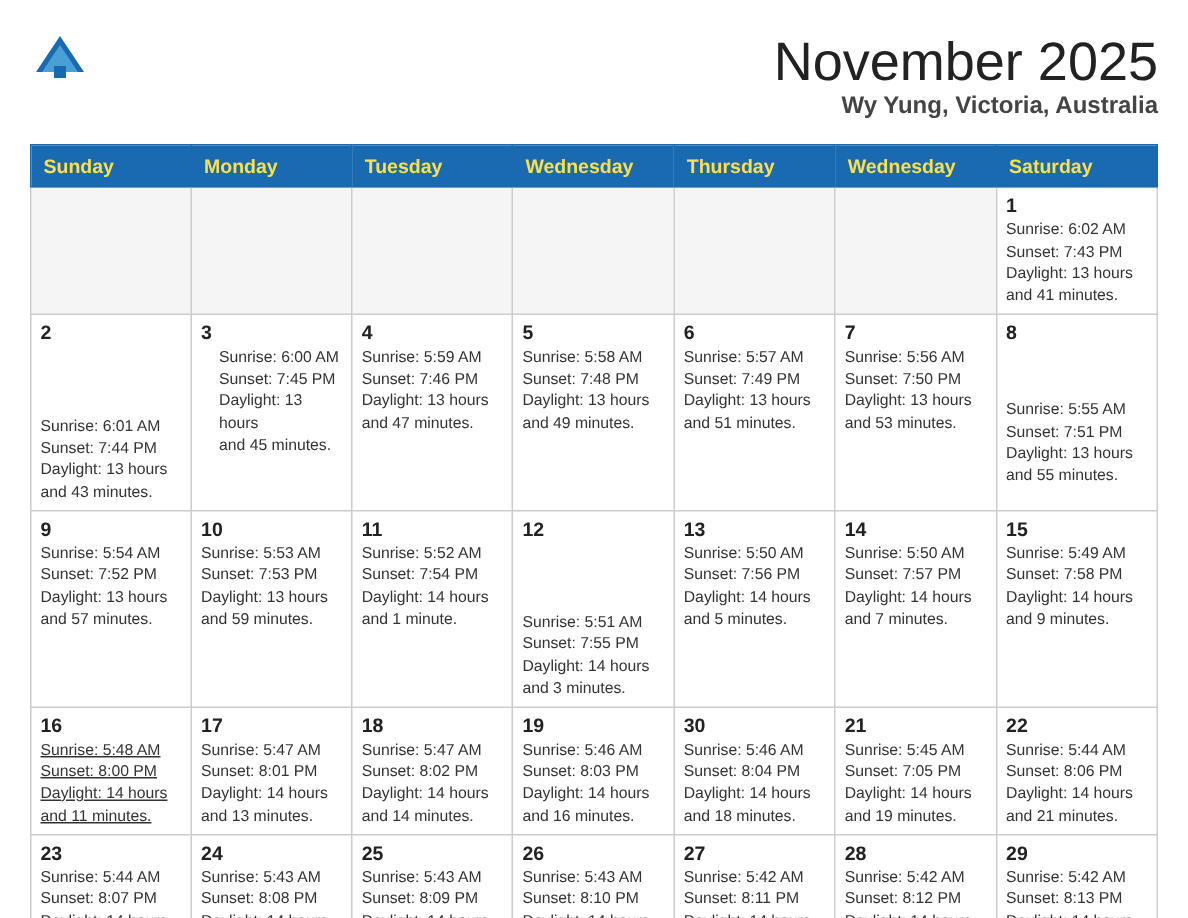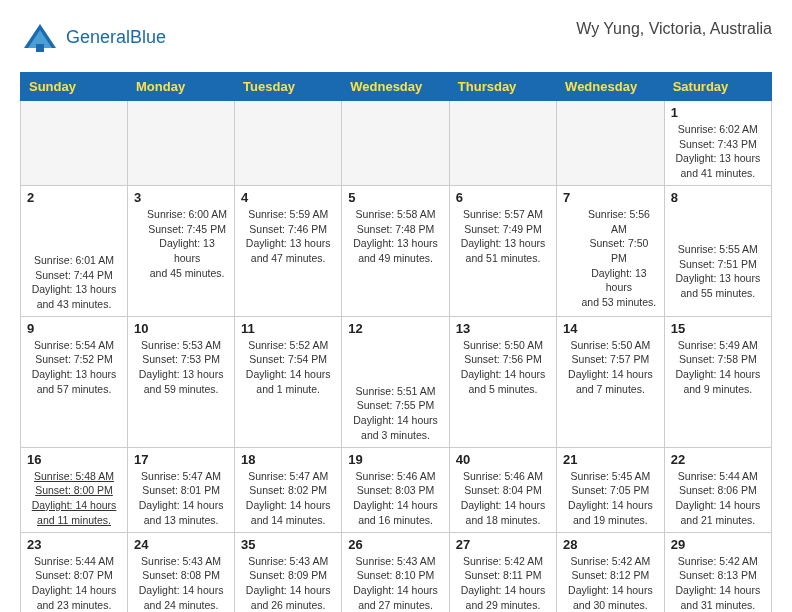--- a/index.html
+++ b/index.html
@@ -37,20 +37,21 @@
       text-align: right;
     }
     .month-title {
       font-size: 36px;
       color: #222;
       font-weight: normal;
     }
     .subtitle {
       font-size: 16px;
       color: #444;
+      font-weight: bold;
     }
     .calendar {
       width: 100%;
       border-collapse: collapse;
       border: 1px solid #ccc;
     }
     .calendar th {
       background-color: #1a6ab1;
       color: #fde047;
       text-align: left;
@@ -74,41 +75,38 @@
       font-size: 13px;
       font-weight: bold;
       color: #222;
       display: block;
       margin-bottom: 2px;
     }
     .day-info {
       font-size: 10.5px;
       color: #333;
       line-height: 1.4;
-      text-align: center;
     }
     .week-row td {
       height: 85px;
     }
   </style>
 </head>
 <body>
 
 <div class="header-section">
   <div class="logo">
     <svg class="logo-icon" viewBox="0 0 40 36" xmlns="http://www.w3.org/2000/svg">
       <polygon points="20,4 36,28 4,28" fill="#1a6ab1"></polygon>
       <polygon points="20,10 32,28 8,28" fill="#4a9fd4"></polygon>
       <rect x="16" y="24" width="8" height="8" fill="#1a6ab1"></rect>
     </svg>
-    <div class="logo-text">
-      <div><span>General</span><span style="color:#1a6ab1">Blue</span></div>
-    </div>
   </div>
   <div class="title-section">
+    <div class="month-title">November 2025</div>
     <div class="subtitle">Wy Yung, Victoria, Australia</div>
   </div>
 </div>
 
 <table class="calendar">
   <thead>
     <tr>
     <th>Sunday</th>
         <th>Monday</th>
         <th>Tuesday</th>
@@ -165,21 +163,21 @@
         </td>
         <td>
           <span class="day-number">6</span>
           <div class="day-info" style="white-space: pre-line;">Sunrise: 5:57 AM
 Sunset: 7:49 PM
 Daylight: 13 hours
 and 51 minutes.</div>
         </td>
         <td>
           <span class="day-number">7</span>
-          <div class="day-info" style="white-space: pre-line; margin-left: 17px;">Sunrise: 5:56 AM
+          <div class="day-info" style="white-space: pre-line;">Sunrise: 5:56 AM
 Sunset: 7:50 PM
 Daylight: 13 hours
 and 53 minutes.</div>
         </td>
         <td>
           <span class="day-number">8</span>
           <div class="day-info" style="white-space: pre-line; margin-top: 37px;">Sunrise: 5:55 AM
 Sunset: 7:51 PM
 Daylight: 13 hours
 and 55 minutes.</div>
@@ -259,21 +257,21 @@
 and 14 minutes.</div>
         </td>
         <td>
           <span class="day-number">19</span>
           <div class="day-info" style="white-space: pre-line;">Sunrise: 5:46 AM
 Sunset: 8:03 PM
 Daylight: 14 hours
 and 16 minutes.</div>
         </td>
         <td>
-          <span class="day-number">40</span>
+          <span class="day-number">30</span>
           <div class="day-info" style="white-space: pre-line;">Sunrise: 5:46 AM
 Sunset: 8:04 PM
 Daylight: 14 hours
 and 18 minutes.</div>
         </td>
         <td>
           <span class="day-number">21</span>
           <div class="day-info" style="white-space: pre-line;">Sunrise: 5:45 AM
 Sunset: 7:05 PM
 Daylight: 14 hours
@@ -296,21 +294,21 @@
 and 23 minutes.</div>
         </td>
         <td>
           <span class="day-number">24</span>
           <div class="day-info" style="white-space: pre-line;">Sunrise: 5:43 AM
 Sunset: 8:08 PM
 Daylight: 14 hours
 and 24 minutes.</div>
         </td>
         <td>
-          <span class="day-number">35</span>
+          <span class="day-number">25</span>
           <div class="day-info" style="white-space: pre-line;">Sunrise: 5:43 AM
 Sunset: 8:09 PM
 Daylight: 14 hours
 and 26 minutes.</div>
         </td>
         <td>
           <span class="day-number">26</span>
           <div class="day-info" style="white-space: pre-line;">Sunrise: 5:43 AM
 Sunset: 8:10 PM
 Daylight: 14 hours

